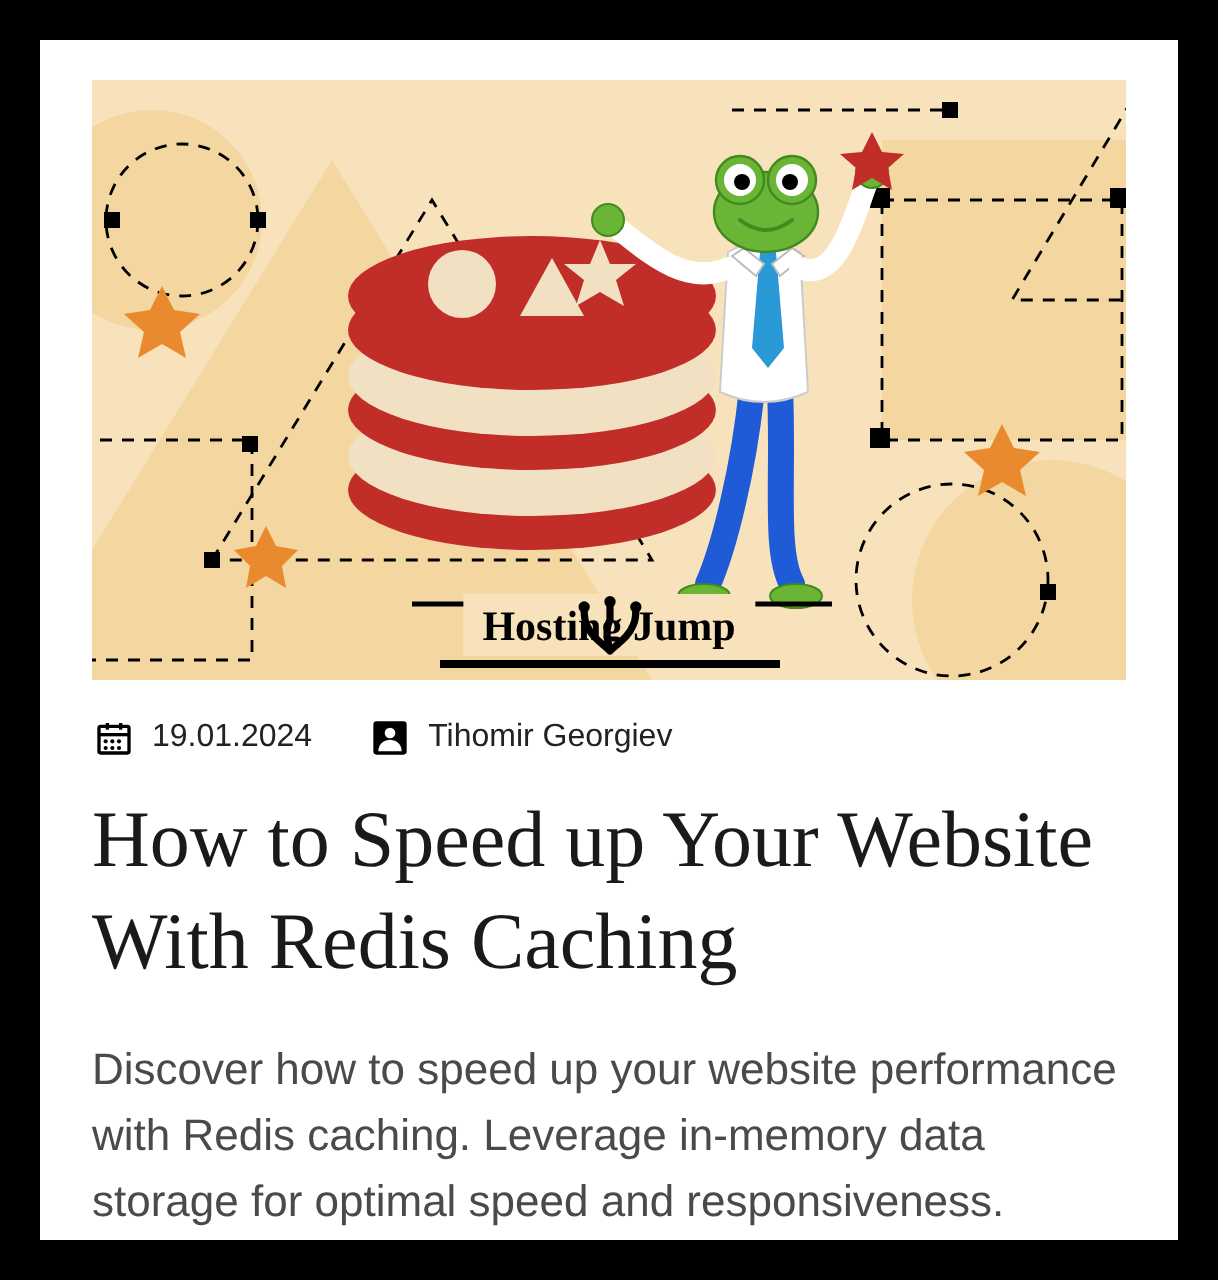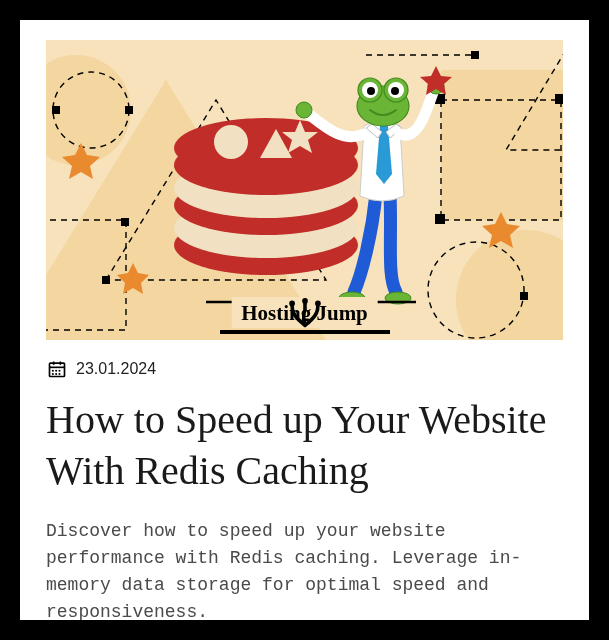--- a/index.html
+++ b/index.html
@@ -80,22 +80,22 @@
   }
   h1.title {
     font-family: Georgia, 'Times New Roman', serif;
     font-weight: 500;
     font-size: 40px;
     line-height: 1.28;
     color: #1a1a1a;
     margin-bottom: 22px;
   }
   p.excerpt {
-    font-family: Liberation Mono, monospace;
-    font-size: 18px;
+    font-family: Liberation Sans, sans-serif;
+    font-size: 22px;
     line-height: 1.5;
     color: #4a4a4a;
   }
 </style>
 </head>
 <body>
 
 <div class="card">
 
   <div class="hero">
@@ -222,21 +222,31 @@
           <line x1="8" y1="3" x2="8" y2="7"></line>
           <line x1="16" y1="3" x2="16" y2="7"></line>
           <line x1="7" y1="14" x2="7" y2="14" stroke-linecap="round" stroke-width="2.5"></line>
           <line x1="11" y1="14" x2="11" y2="14" stroke-linecap="round" stroke-width="2.5"></line>
           <line x1="15" y1="14" x2="15" y2="14" stroke-linecap="round" stroke-width="2.5"></line>
           <line x1="7" y1="18" x2="7" y2="18" stroke-linecap="round" stroke-width="2.5"></line>
           <line x1="11" y1="18" x2="11" y2="18" stroke-linecap="round" stroke-width="2.5"></line>
           <line x1="15" y1="18" x2="15" y2="18" stroke-linecap="round" stroke-width="2.5"></line>
         </svg>
       </span>
-      <span>23.01.2024</span>
+      <span>19.01.2024</span>
+    </div>
+    <div class="meta-block">
+      <span class="icon-box">
+        <svg width="20" height="20" viewBox="0 0 24 24">
+          <rect x="2" y="2" width="20" height="20" rx="2" fill="#000"></rect>
+          <circle cx="12" cy="9" r="3.2" fill="#fff"></circle>
+          <path d="M5 20 C5 15 9 13 12 13 C15 13 19 15 19 20 Z" fill="#fff"></path>
+        </svg>
+      </span>
+      <span>Tihomir Georgiev</span>
     </div>
   </div>
 
   <h1 class="title">How to Speed up Your Website With Redis Caching</h1>
 
   <p class="excerpt">Discover how to speed up your website performance with Redis caching. Leverage in-memory data storage for optimal speed and responsiveness.</p>
 
 </div>
 
 </body></html>

